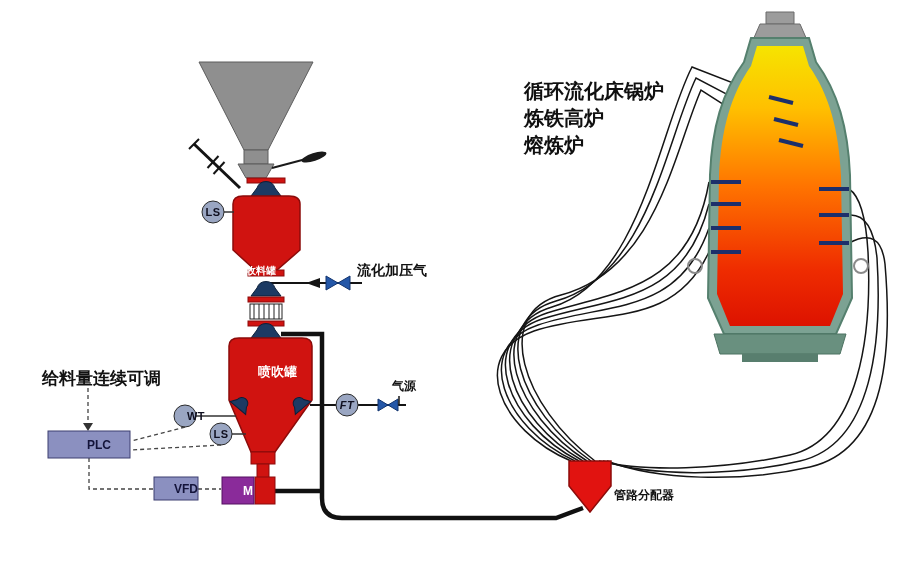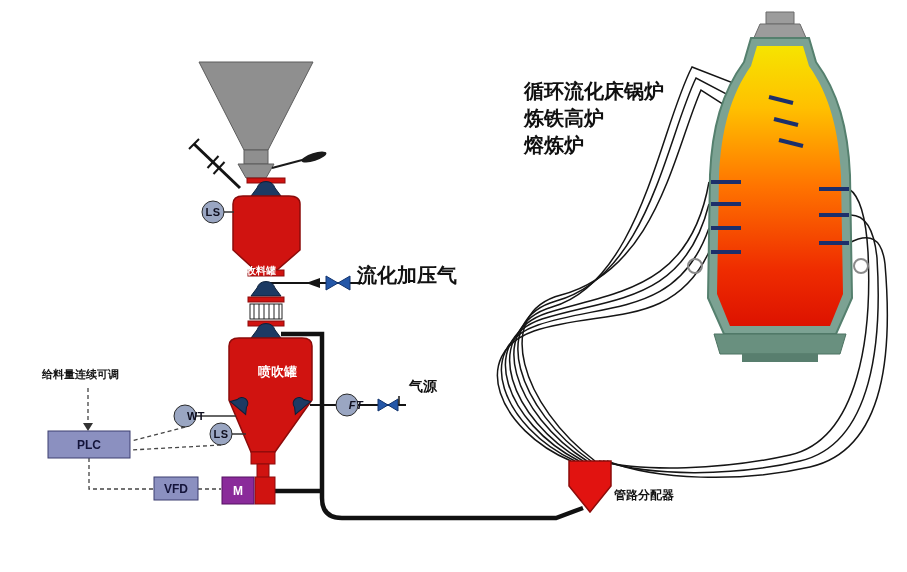--- a/index.html
+++ b/index.html
@@ -6,21 +6,21 @@
   .stage {
     position:relative; width:907px; height:572px; background:#ffffff;
     font-family:"Liberation Sans","DejaVu Sans",sans-serif; overflow:hidden;
   }
   .stage svg { position:absolute; left:0; top:0; }
   .lbl { position:absolute; font-weight:bold; color:#111; white-space:nowrap; }
   .lbl.white { color:#ffffff; }
   .tag { position:absolute; transform:translate(-50%,-50%); font-weight:bold;
          font-size:11px; color:#101020; letter-spacing:0.5px; }
   .boxtxt { position:absolute; transform:translate(-50%,-50%); font-weight:bold;
-            font-size:12px; color:#14143a; }
+            font-size:12px; color:#14143a;margin-left:10px; }
   .apps { position:absolute; left:524px; top:78px; font-weight:bold;
           font-size:20px; line-height:27px; color:#101010; }
 </style>
 </head>
 <body>
 
 <div class="stage">
 
 <svg width="907" height="572" viewBox="0 0 907 572">
   <defs>
@@ -147,29 +147,29 @@
   </g>
   <polygon points="83,423 93,423 88,431" fill="#333"></polygon>
   <rect x="48" y="431" width="82" height="27" fill="#8b90c0" stroke="#3c3f70"></rect>
   <rect x="154" y="477" width="44" height="23" fill="#8b90c0" stroke="#3c3f70"></rect>
 
   <polygon points="569,461 611,461 611,486 590,512 569,486" fill="#e11310" stroke="#8c0b0a" stroke-width="1.5"></polygon>
 </svg>
 
 <div class="lbl white" style="left:246px; top:224px; font-size:10px;margin-top:40px;">收料罐</div>
 <div class="lbl white" style="left:250px; top:363px; font-size:13px;padding-left:8px;">喷吹罐</div>
-<div class="lbl" style="left:357px; top:262px; font-size:20px;">流化加压气</div>
-<div class="lbl" style="left:409px; top:378px; font-size:14px;">气源</div>
-<div class="lbl" style="left:42px; top:367px; font-size:11px;">给料量连续可调</div>
+<div class="lbl" style="left:357px; top:262px; font-size:14px;">流化加压气</div>
+<div class="lbl" style="left:392px; top:378px; font-size:12px;">气源</div>
+<div class="lbl" style="left:42px; top:367px; font-size:17px;">给料量连续可调</div>
 <div class="lbl" style="left:614px; top:487px; font-size:12px;">管路分配器</div>
 
 <div class="tag" style="left:213px; top:212px;">LS</div>
 <div class="tag" style="left:196px; top:416px;">WT</div>
 <div class="tag" style="left:221px; top:434px;">LS</div>
-<div class="tag" style="left:356px; top:405px;font-style:italic;">FT</div>
+<div class="tag" style="left:347px; top:405px;font-style:italic;">FT</div>
 
 <div class="boxtxt" style="left:89px; top:445px;">PLC</div>
 <div class="boxtxt" style="left:176px; top:489px;text-align:right;">VFD</div>
 <div class="boxtxt" style="left:238px; top:491px; color:#ffffff;">M</div>
 
 <div class="apps">
   <div>循环流化床锅炉</div>
   <div>炼铁高炉</div>
   <div>熔炼炉</div>
 </div>

